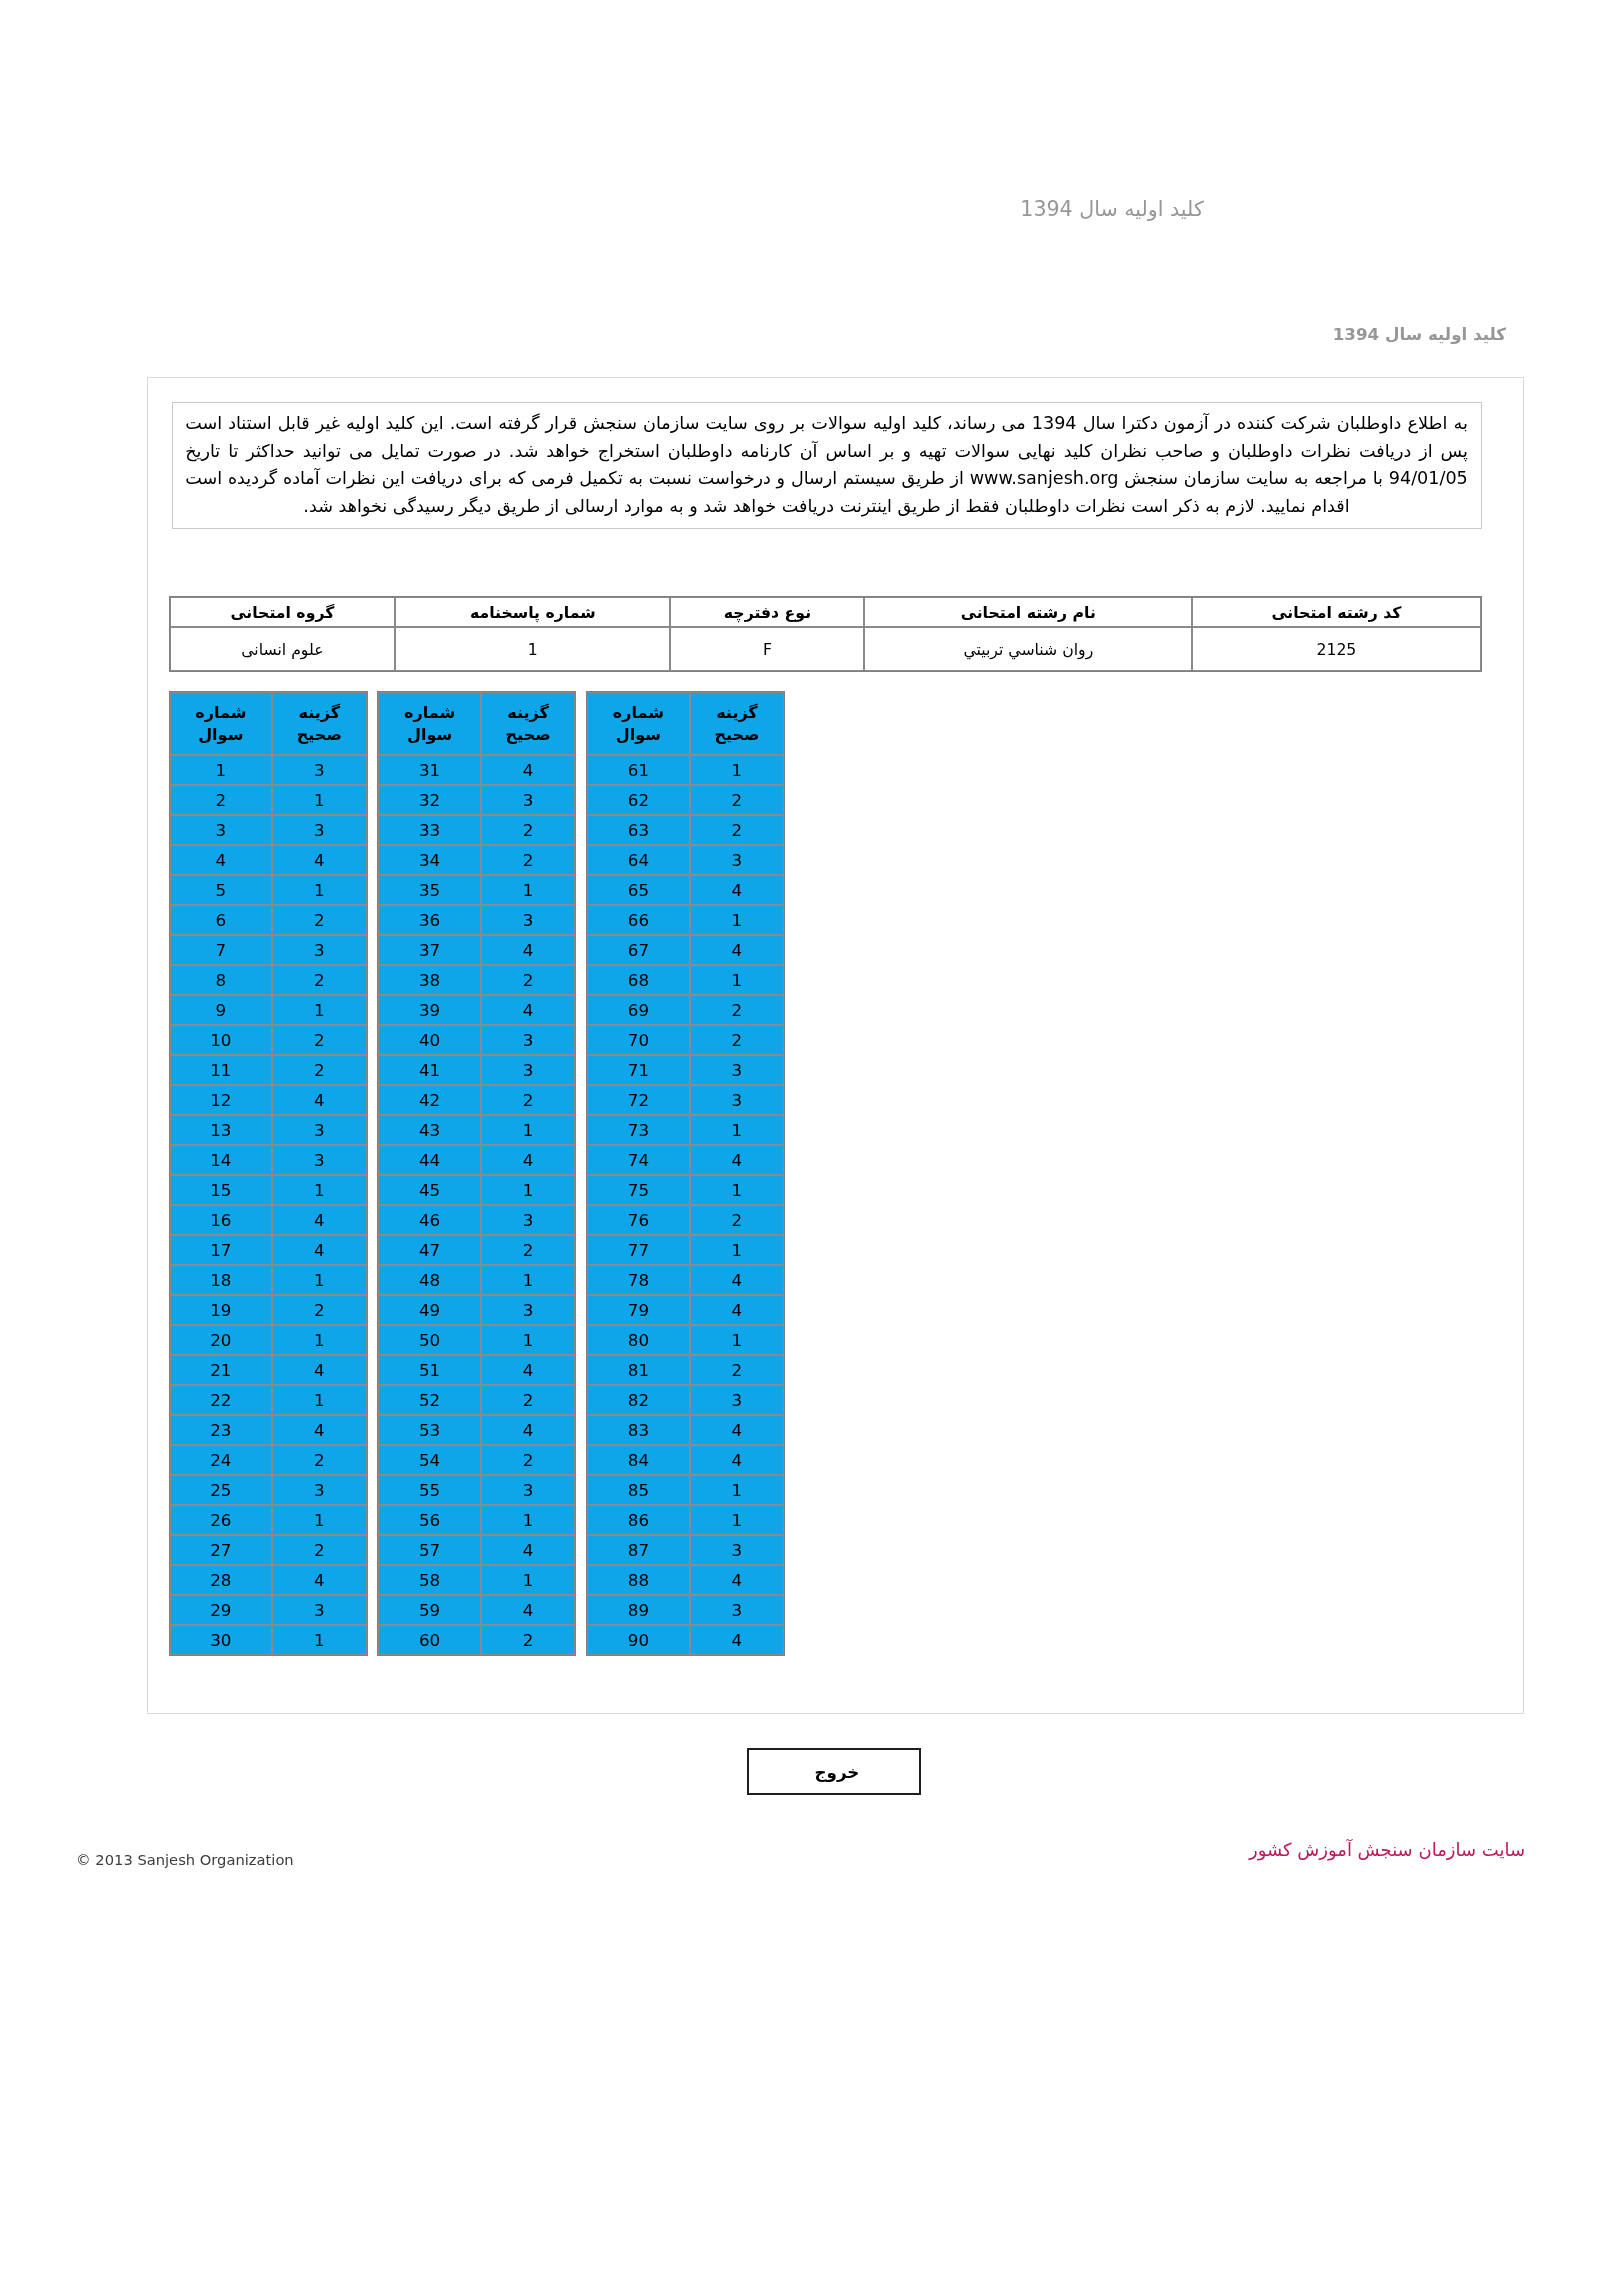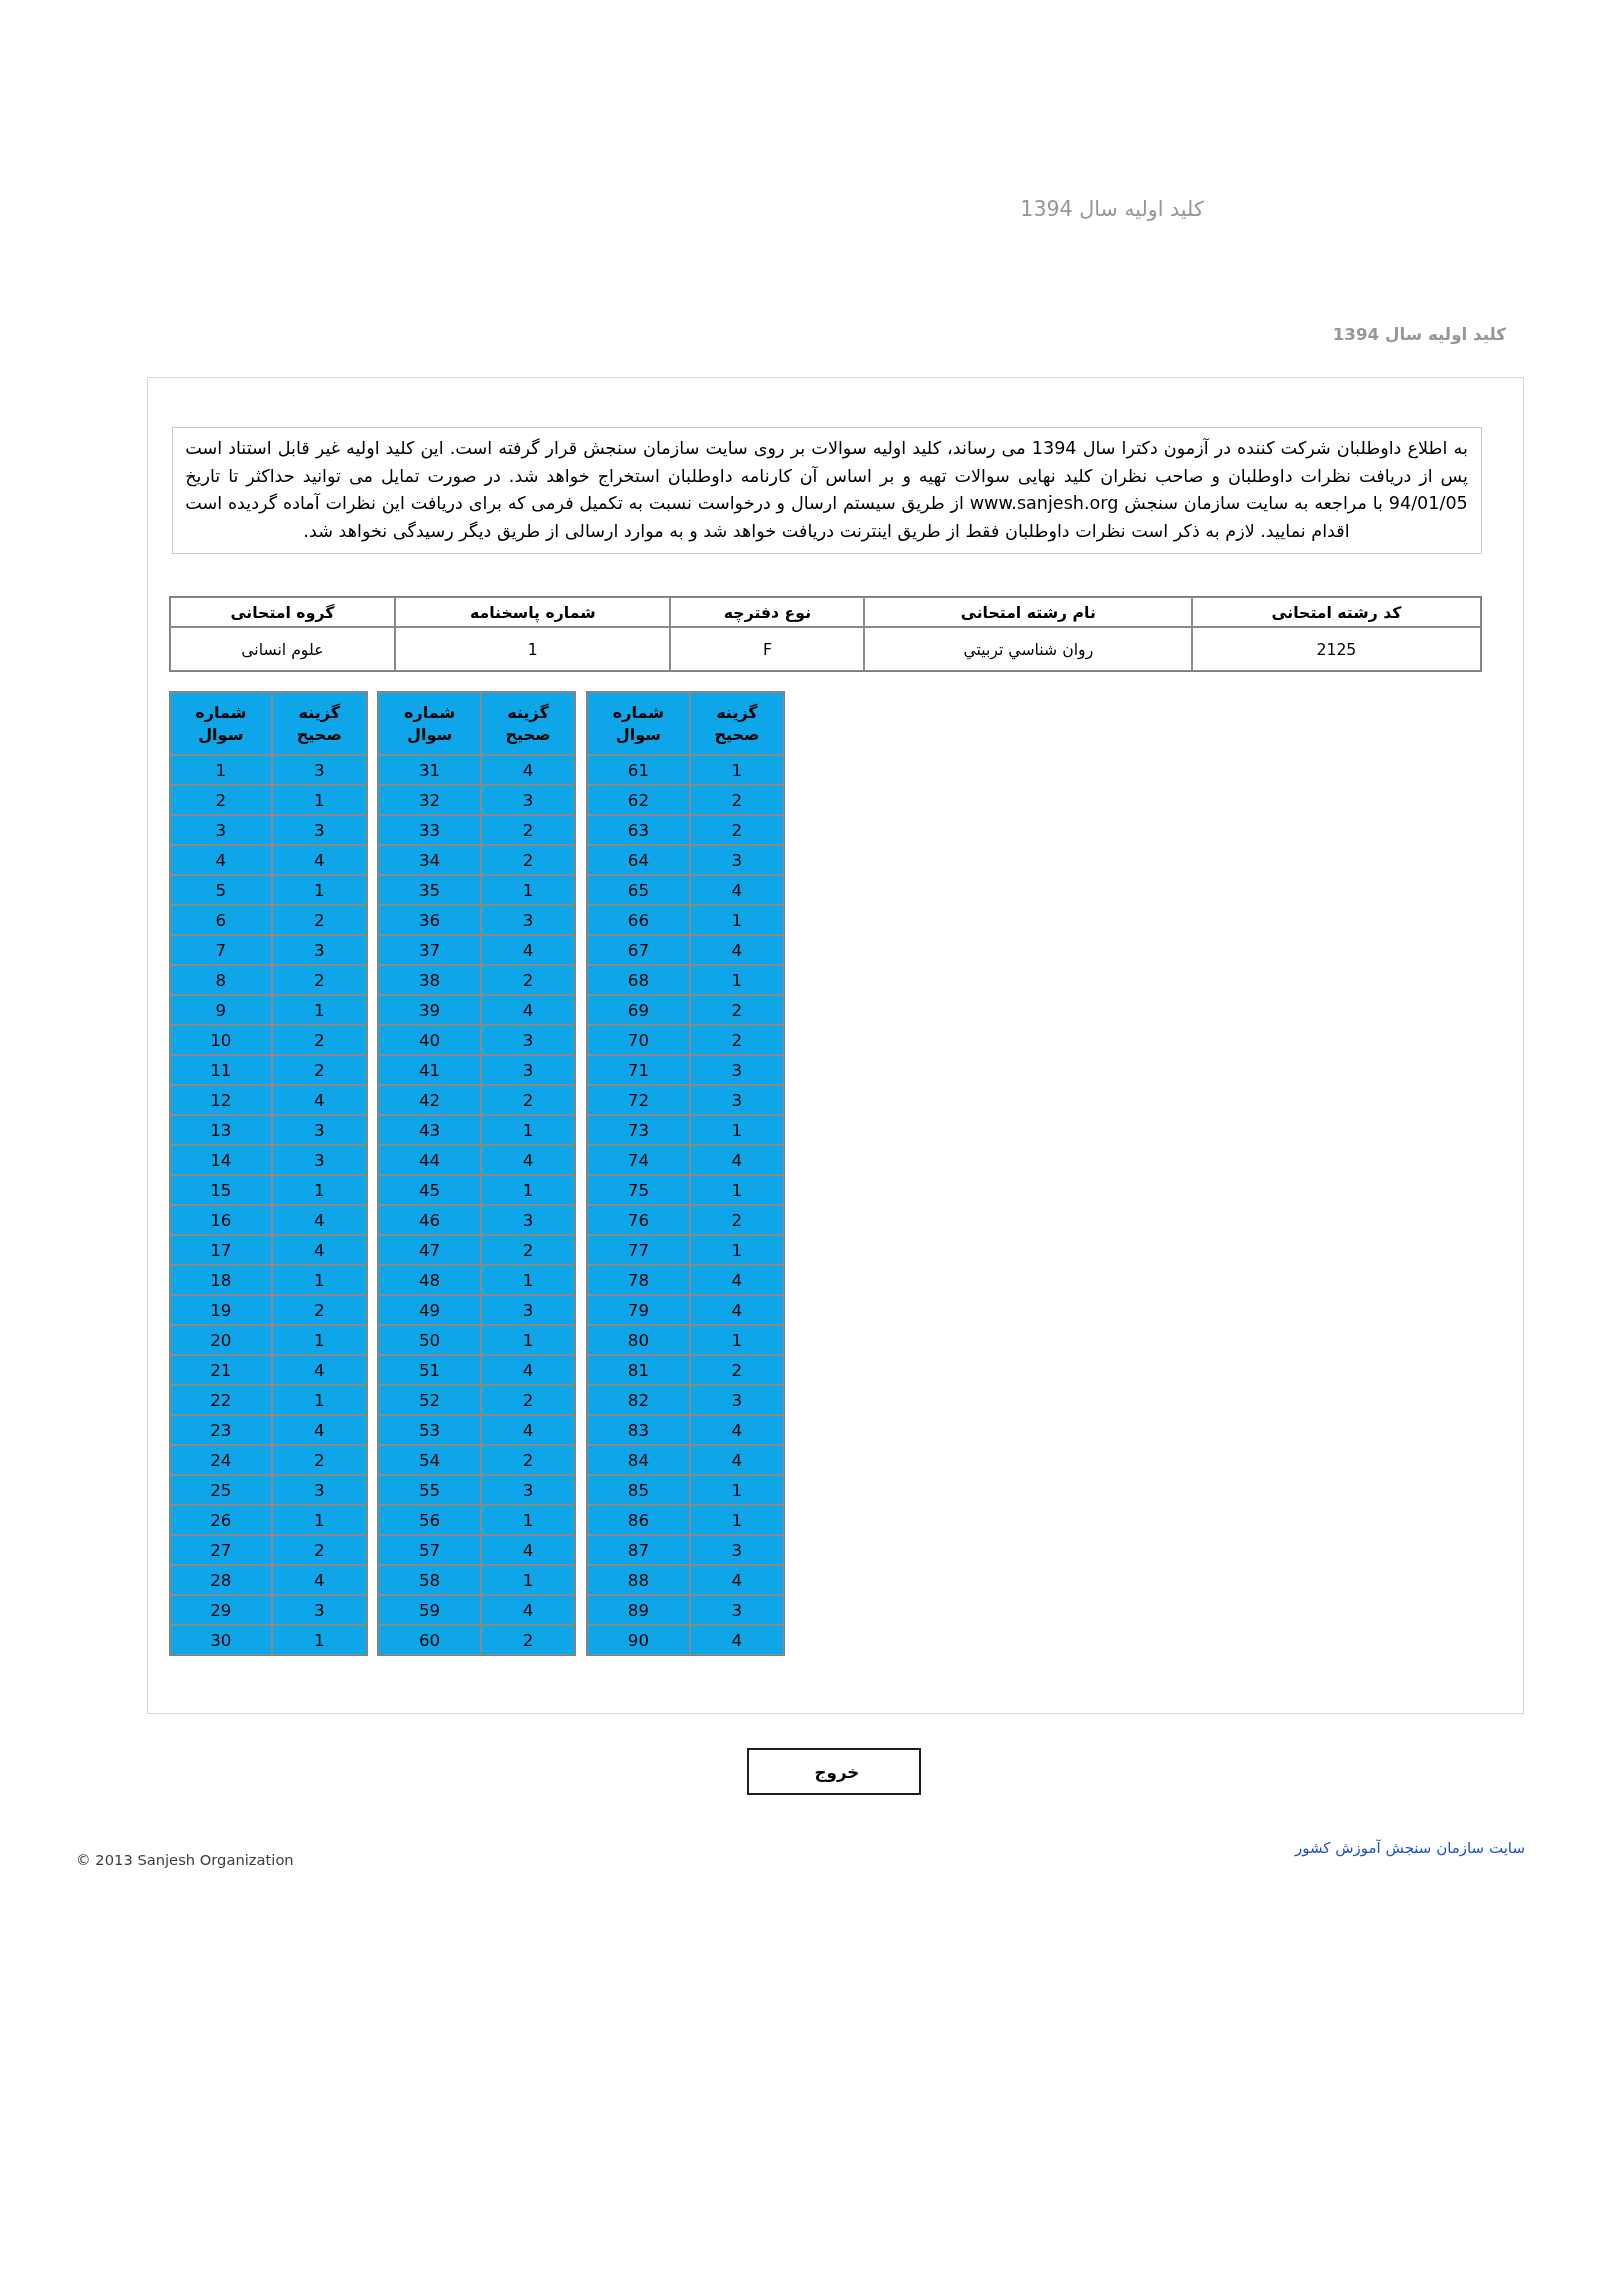--- a/index.html
+++ b/index.html
@@ -16,21 +16,21 @@
     direction: rtl; font-size: 16.7px; font-weight: bold; color: #979797; white-space: nowrap;
   }
 
   .container {
     position: absolute; top: 377px; left: 147px; width: 1377px; height: 1337px;
     border: 1px solid #d8d8d8; background: #fff;
   }
 
   .notice {
     position: absolute; top: 23.5px; left: 23.5px; width: 1310px;
-    border: 1px solid #c9c9c9; background: #fff; padding: 7.8px 12.7px; margin-top: 25px;
+    border: 1px solid #c9c9c9; background: #fff; padding: 7.8px 12.7px;
   }
   .notice p {
     margin: 0; direction: rtl; text-align: justify; text-align-last: center;
     font-size: 17.6px; line-height: 27.4px; color: #000;
   }
 
   .info-table {
     position: absolute; top: 218px; left: 20.6px; width: 1313px;
     direction: rtl; border-collapse: separate; border-spacing: 0;
     border: 1px solid #7f7f7f; background: #fff;
@@ -61,21 +61,21 @@
   }
   .answer-table th:first-child, .answer-table td:first-child { width: 52%; }
 
   .exit-button {
     position: absolute; top: 1748px; left: 747px; width: 174px; height: 47px;
     background: #ffffff; border: 2px solid #1f1f1f; color: #000;
     font-family: inherit; font-size: 16.7px; font-weight: bold; cursor: pointer; padding-left: 12px;
   }
 
   .footer-copyright { position: absolute; top: 1851px; left: 76px; font-size: 14.7px; color: #3d3d3d; }
-  .footer-site { position: absolute; top: 1839px; right: 98px; direction: rtl; font-size: 15px; color: #1d4ed8; }
+  .footer-site { position: absolute; top: 1839px; right: 98px; direction: rtl; font-size: 18px; color: #be185d; }
 </style>
 </head>
 <body>
 
 <div class="page">
 
   <div class="main-title">کلید اولیه سال 1394</div>
 
   <div class="sub-title">کلید اولیه سال 1394</div>
 

